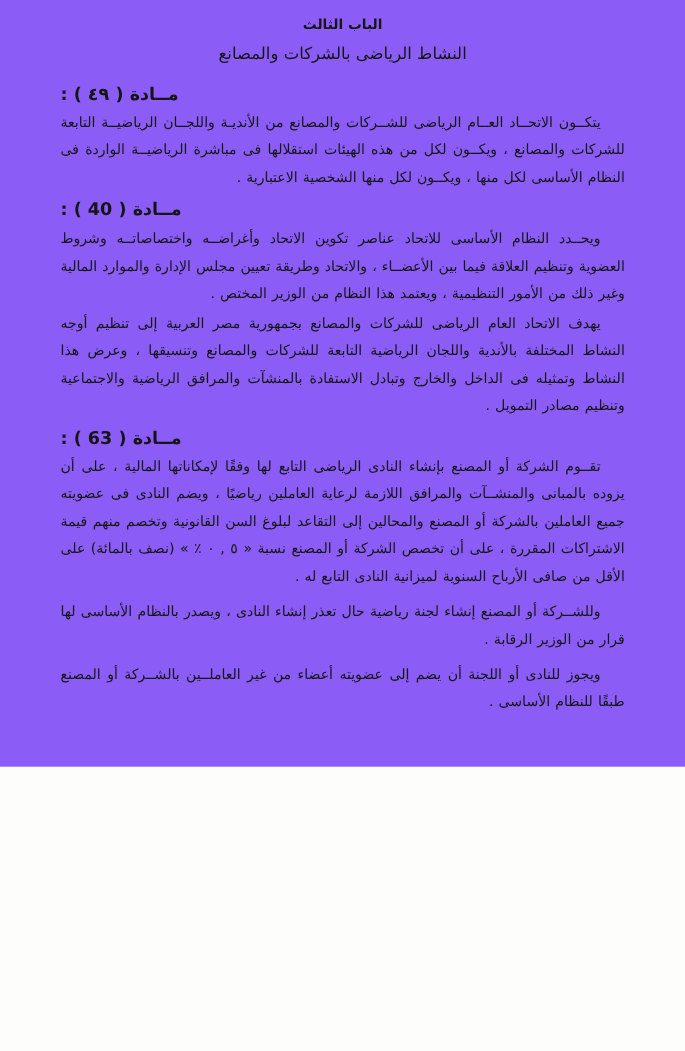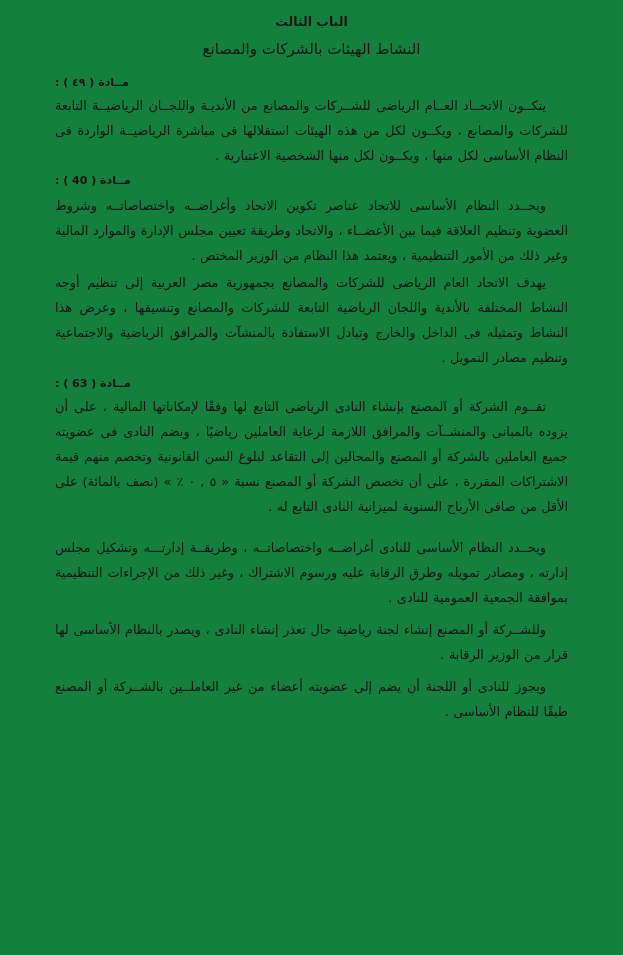--- a/index.html
+++ b/index.html
@@ -12,24 +12,24 @@
     height: 955px;
     background: #fdfdfb;
     font-family: "DejaVu Sans", "Liberation Sans", sans-serif;
     color: #151515;
     overflow: hidden;
   }
 
   .page {
     position: relative;
     width: 623px;
-    height: 955px;
+    height: 697px;
     box-sizing: border-box;
     padding: 0;
-    background: #15803d;
+    background: #8b5cf6;
   }
 
   .content {
     position: absolute;
     top: 12px;
     right: 55px;
     left: 55px;
     direction: rtl;
     text-align: justify;
   }
@@ -47,21 +47,21 @@
     margin-bottom: 7px;
   }
   .chapter-subject {
     font-size: 15px;
     font-weight: normal;
     line-height: 1.55;
     letter-spacing: 0.2px;
   }
 
   .article-heading {
-    font-size: 11px;
+    font-size: 16px;
     font-weight: bold;
     text-align: left;
     direction: rtl;
     margin: 6px 0 5px 0;
     letter-spacing: 0.3px;
   }
   .article-heading .hdr-inner {
     display: inline-block;
     unicode-bidi: isolate;
   }
@@ -91,21 +91,21 @@
   }
 </style>
 </head>
 <body>
 
 <div class="page">
   <div class="content">
 
     <div class="doc-title-block">
       <div class="chapter-label">الباب الثالث</div>
-      <div class="chapter-subject">النشاط الهيئات بالشركات والمصانع</div>
+      <div class="chapter-subject">النشاط الرياضى بالشركات والمصانع</div>
     </div>
 
     <div class="article-block">
       <div class="article-heading">
         <span class="hdr-inner">مــادة ( ٤٩ ) :</span>
       </div>
       <p class="para tail-right">يتكــون الاتحــاد العــام الرياضى للشــركات والمصانع من الأنديـة واللجــان الرياضيــة التابعة للشركات والمصانع ، ويكــون لكل من هذه الهيئات استقلالها فى مباشرة الرياضيــة الواردة فى النظام الأساسى لكل منها ، ويكــون لكل منها الشخصية الاعتبارية .</p>
     </div>
 
     <div class="article-block">
@@ -114,19 +114,18 @@
       </div>
       <p class="para tail-right small-gap-before">ويحــدد النظام الأساسى للاتحاد عناصر تكوين الاتحاد وأغراضــه واختصاصاتــه وشروط العضوية وتنظيم العلاقة فيما بين الأعضــاء ، والاتحاد وطريقة تعيين مجلس الإدارة والموارد المالية وغير ذلك من الأمور التنظيمية ، ويعتمد هذا النظام من الوزير المختص .</p>
       <p class="para tail-right">يهدف الاتحاد العام الرياضى للشركات والمصانع بجمهورية مصر العربية إلى تنظيم أوجه النشاط المختلفة بالأندية واللجان الرياضية التابعة للشركات والمصانع وتنسيقها ، وعرض هذا النشاط وتمثيله فى الداخل والخارج وتبادل الاستفادة بالمنشآت والمرافق الرياضية والاجتماعية وتنظيم مصادر التمويل .</p>
     </div>
 
     <div class="article-block">
       <div class="article-heading">
         <span class="hdr-inner">مــادة ( 63 ) :</span>
       </div>
       <p class="para tail-right">تقــوم الشركة أو المصنع بإنشاء النادى الرياضى التابع لها وفقًا لإمكاناتها المالية ، على أن يزوده بالمبانى والمنشــآت والمرافق اللازمة لرعاية العاملين رياضيًا ، ويضم النادى فى عضويته جميع العاملين بالشركة أو المصنع والمحالين إلى التقاعد لبلوغ السن القانونية وتخصم منهم قيمة الاشتراكات المقررة ، على أن تخصص الشركة أو المصنع نسبة « ٥ , ٠ ٪ » (نصف بالمائة) على الأقل من صافى الأرباح السنوية لميزانية النادى التابع له .</p>
-      <p class="para tail-right gap-before">ويحــدد النظام الأساسى للنادى أغراضــه واختصاصاتــه ، وطريقــة إدارتـــه وتشكيل مجلس إدارته ، ومصادر تمويله وطرق الرقابة عليه ورسوم الاشتراك ، وغير ذلك من الإجراءات التنظيمية بموافقة الجمعية العمومية للنادى .</p>
       <p class="para tail-right small-gap-before">وللشــركة أو المصنع إنشاء لجنة رياضية حال تعذر إنشاء النادى ، ويصدر بالنظام الأساسى لها قرار من الوزير الرقابة .</p>
       <p class="para tail-right small-gap-before">ويجوز للنادى أو اللجنة أن يضم إلى عضويته أعضاء من غير العاملــين بالشــركة أو المصنع طبقًا للنظام الأساسى .</p>
     </div>
 
   </div>
 </div>
 
 </body></html>

